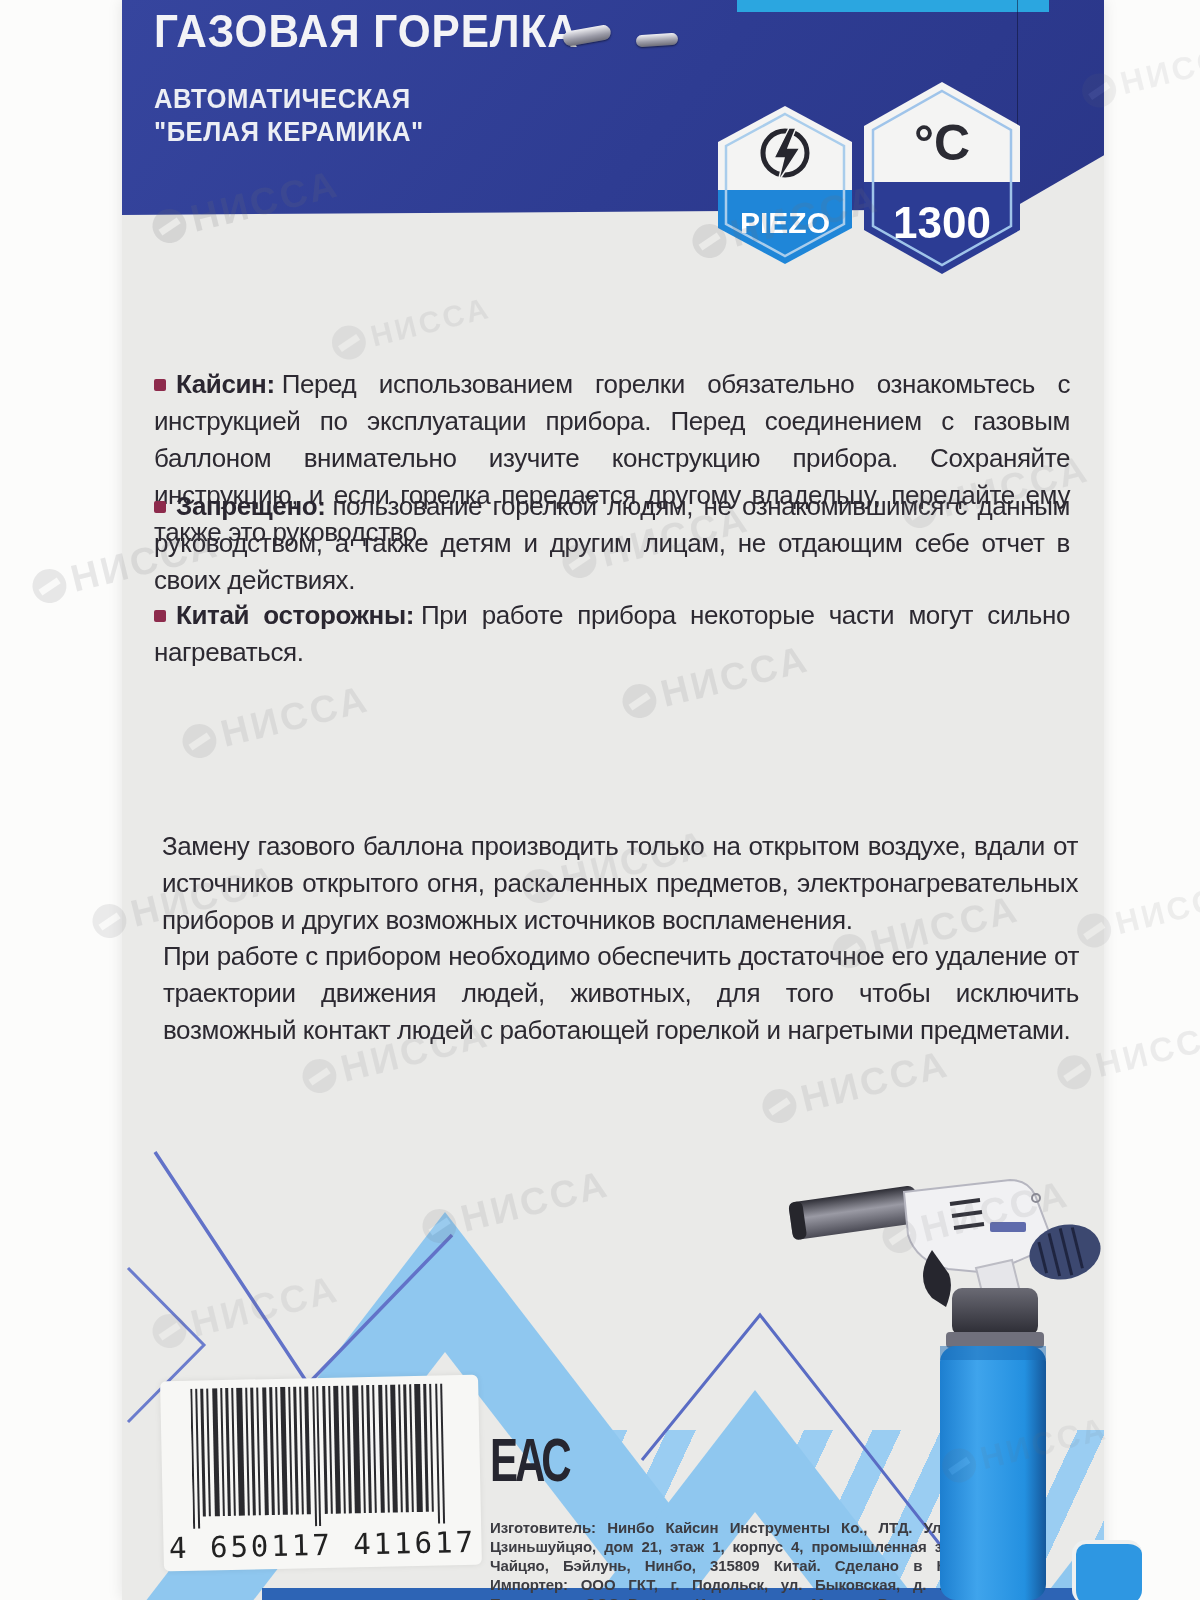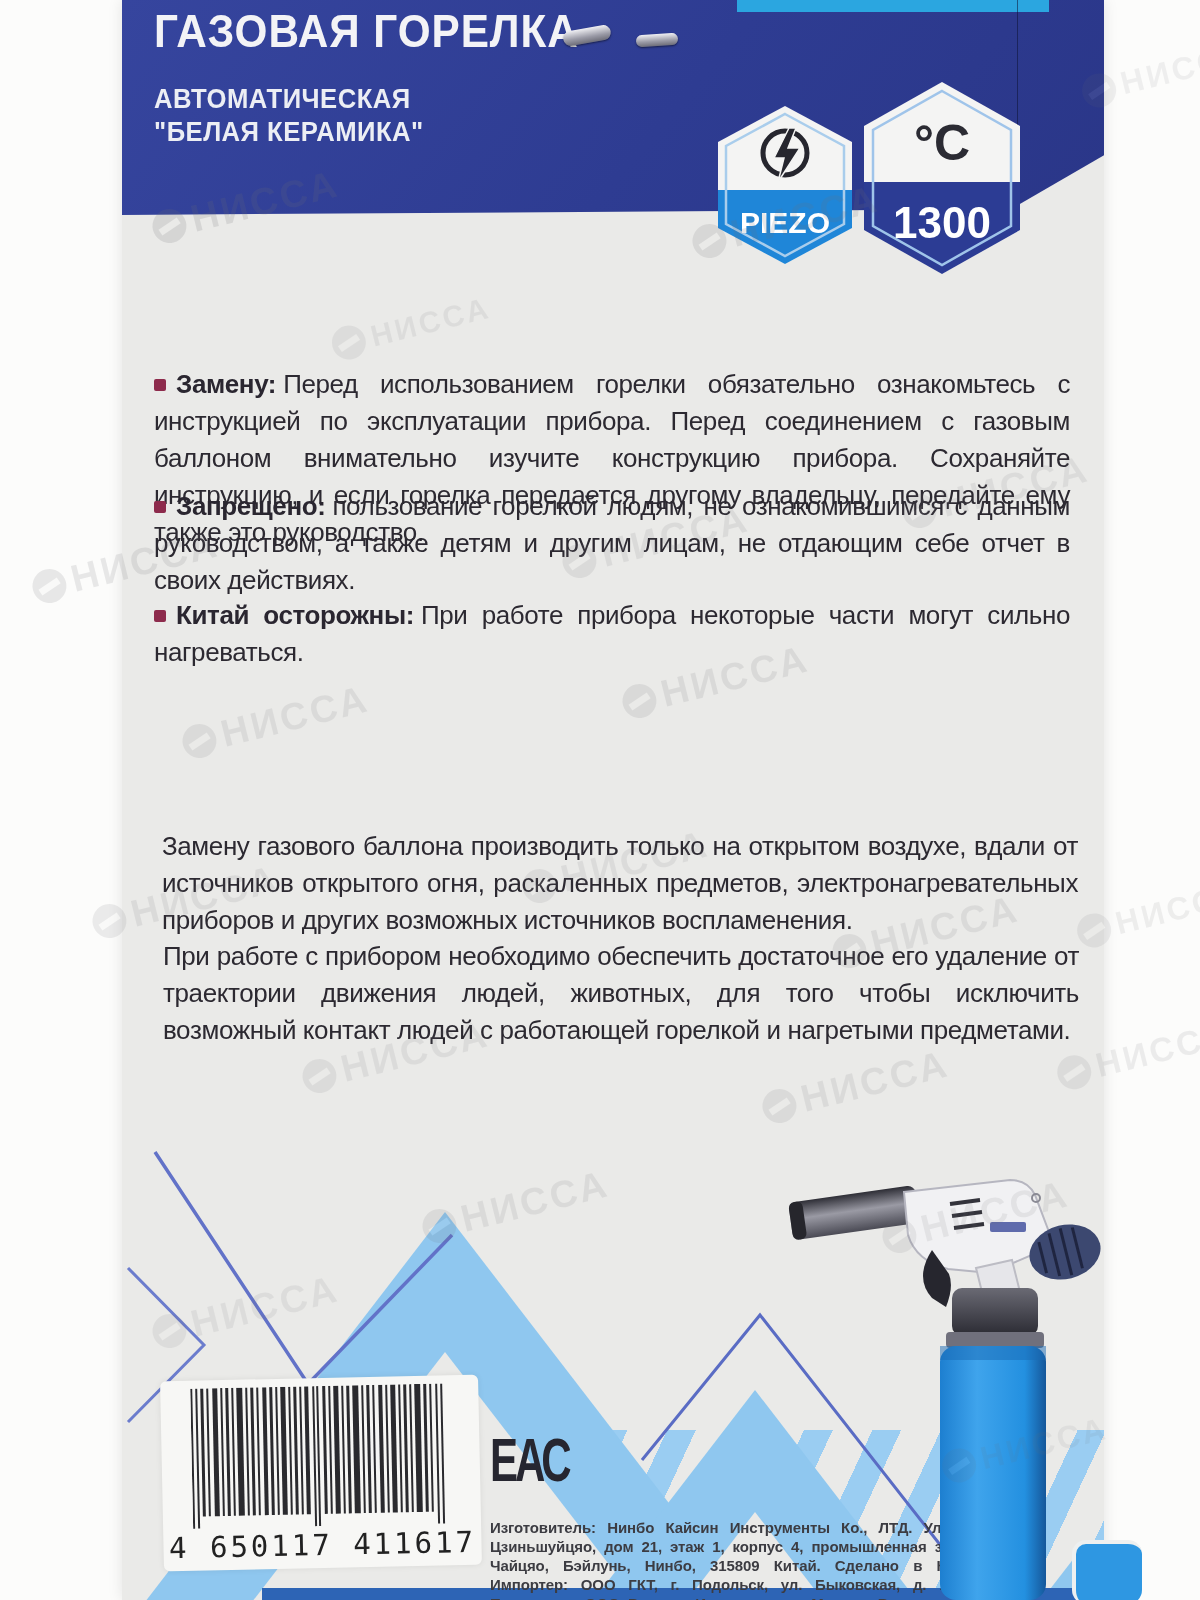--- a/index.html
+++ b/index.html
@@ -141,21 +141,21 @@
       <g clip-path="url(#hex2)">
         <rect x="0" y="0" width="156" height="192" fill="#f4f4f3"></rect>
         <rect x="0" y="100" width="156" height="92" fill="#2c3c94"></rect>
       </g>
       <polygon points="78,9 147,48 147,144 78,183 9,144 9,48" fill="none" stroke="#9fc4ea" stroke-width="2.5"></polygon>
       <text x="78" y="78" text-anchor="middle" font-family="Liberation Sans, sans-serif" font-size="50" font-weight="bold" fill="#2b2b33">°C</text>
       <text x="78" y="156" text-anchor="middle" font-family="Liberation Sans, sans-serif" font-size="44" font-weight="bold" fill="#ffffff">1300</text>
     </svg>
 
     <div class="tx" id="w1">
-      <p><span class="blt"></span><span class="lead">Замену:</span><span>Перед использованием горелки обязательно ознакомьтесь с инструкцией по эксплуатации прибора. Перед соединением с газовым баллоном внимательно изучите конструкцию прибора. Сохраняйте инструкцию, и если горелка передается другому владельцу, передайте ему также это руководство.</span></p>
+      <p><span class="blt"></span><span class="lead">Кайсин:</span><span>Перед использованием горелки обязательно ознакомьтесь с инструкцией по эксплуатации прибора. Перед соединением с газовым баллоном внимательно изучите конструкцию прибора. Сохраняйте инструкцию, и если горелка передается другому владельцу, передайте ему также это руководство.</span></p>
     </div>
     <div class="tx" id="w2">
       <p><span class="blt"></span><span class="lead">Запрещено:</span><span>пользование горелкой людям, не ознакомившимся с данным руководством, а также детям и другим лицам, не отдающим себе отчет в своих действиях.</span></p>
     </div>
     <div class="tx" id="w3">
       <p><span class="blt"></span><span class="lead">Китай осторожны:</span><span>При работе прибора некоторые части могут сильно нагреваться.</span></p>
     </div>
     <div class="tx" id="w6">
       <p><span>Замену газового баллона производить только на открытом воздухе, вдали от источников открытого огня, раскаленных предметов, электронагревательных приборов и других возможных источников воспламенения.</span></p>
     </div>

